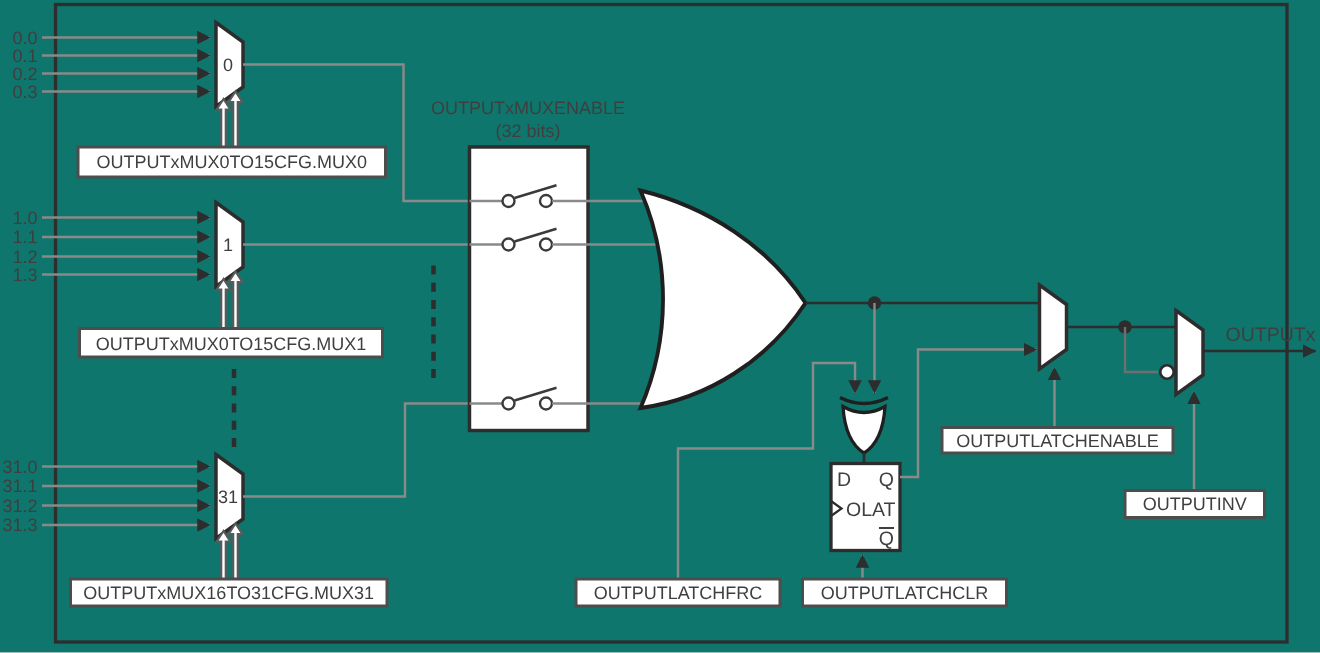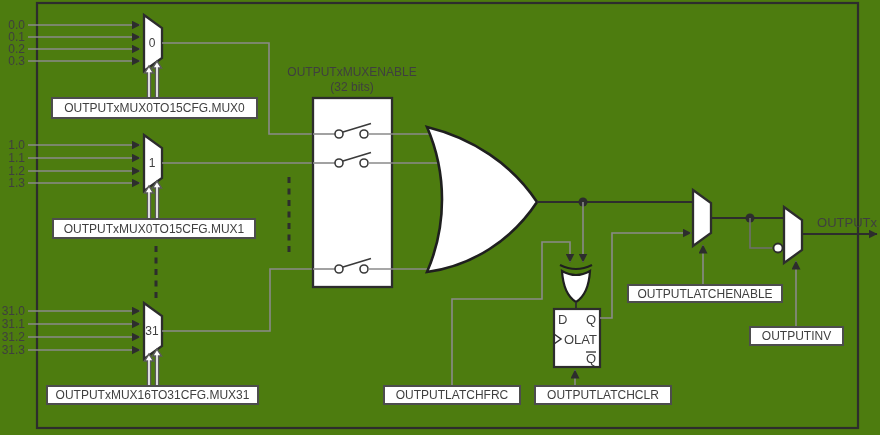--- a/index.html
+++ b/index.html
@@ -1,19 +1,19 @@
 <!DOCTYPE html>
 <html><head>
 <meta charset="utf-8">
 <style>
   html,body{margin:0;padding:0;background:#ffffff;}
   .stage{
     width:880px;height:435px;position:relative;
     font-family:"Liberation Sans", sans-serif;
-    background:#4d7c0f;overflow:hidden;
+    background:#0f766e;overflow:hidden;
   }
   svg text{
     font-family:"Liberation Sans", sans-serif;
     fill:#3f3f3f;
   }
   .t12{font-size:12px;}
   .t13{font-size:13px;}
 </style>
 </head>
 <body>

